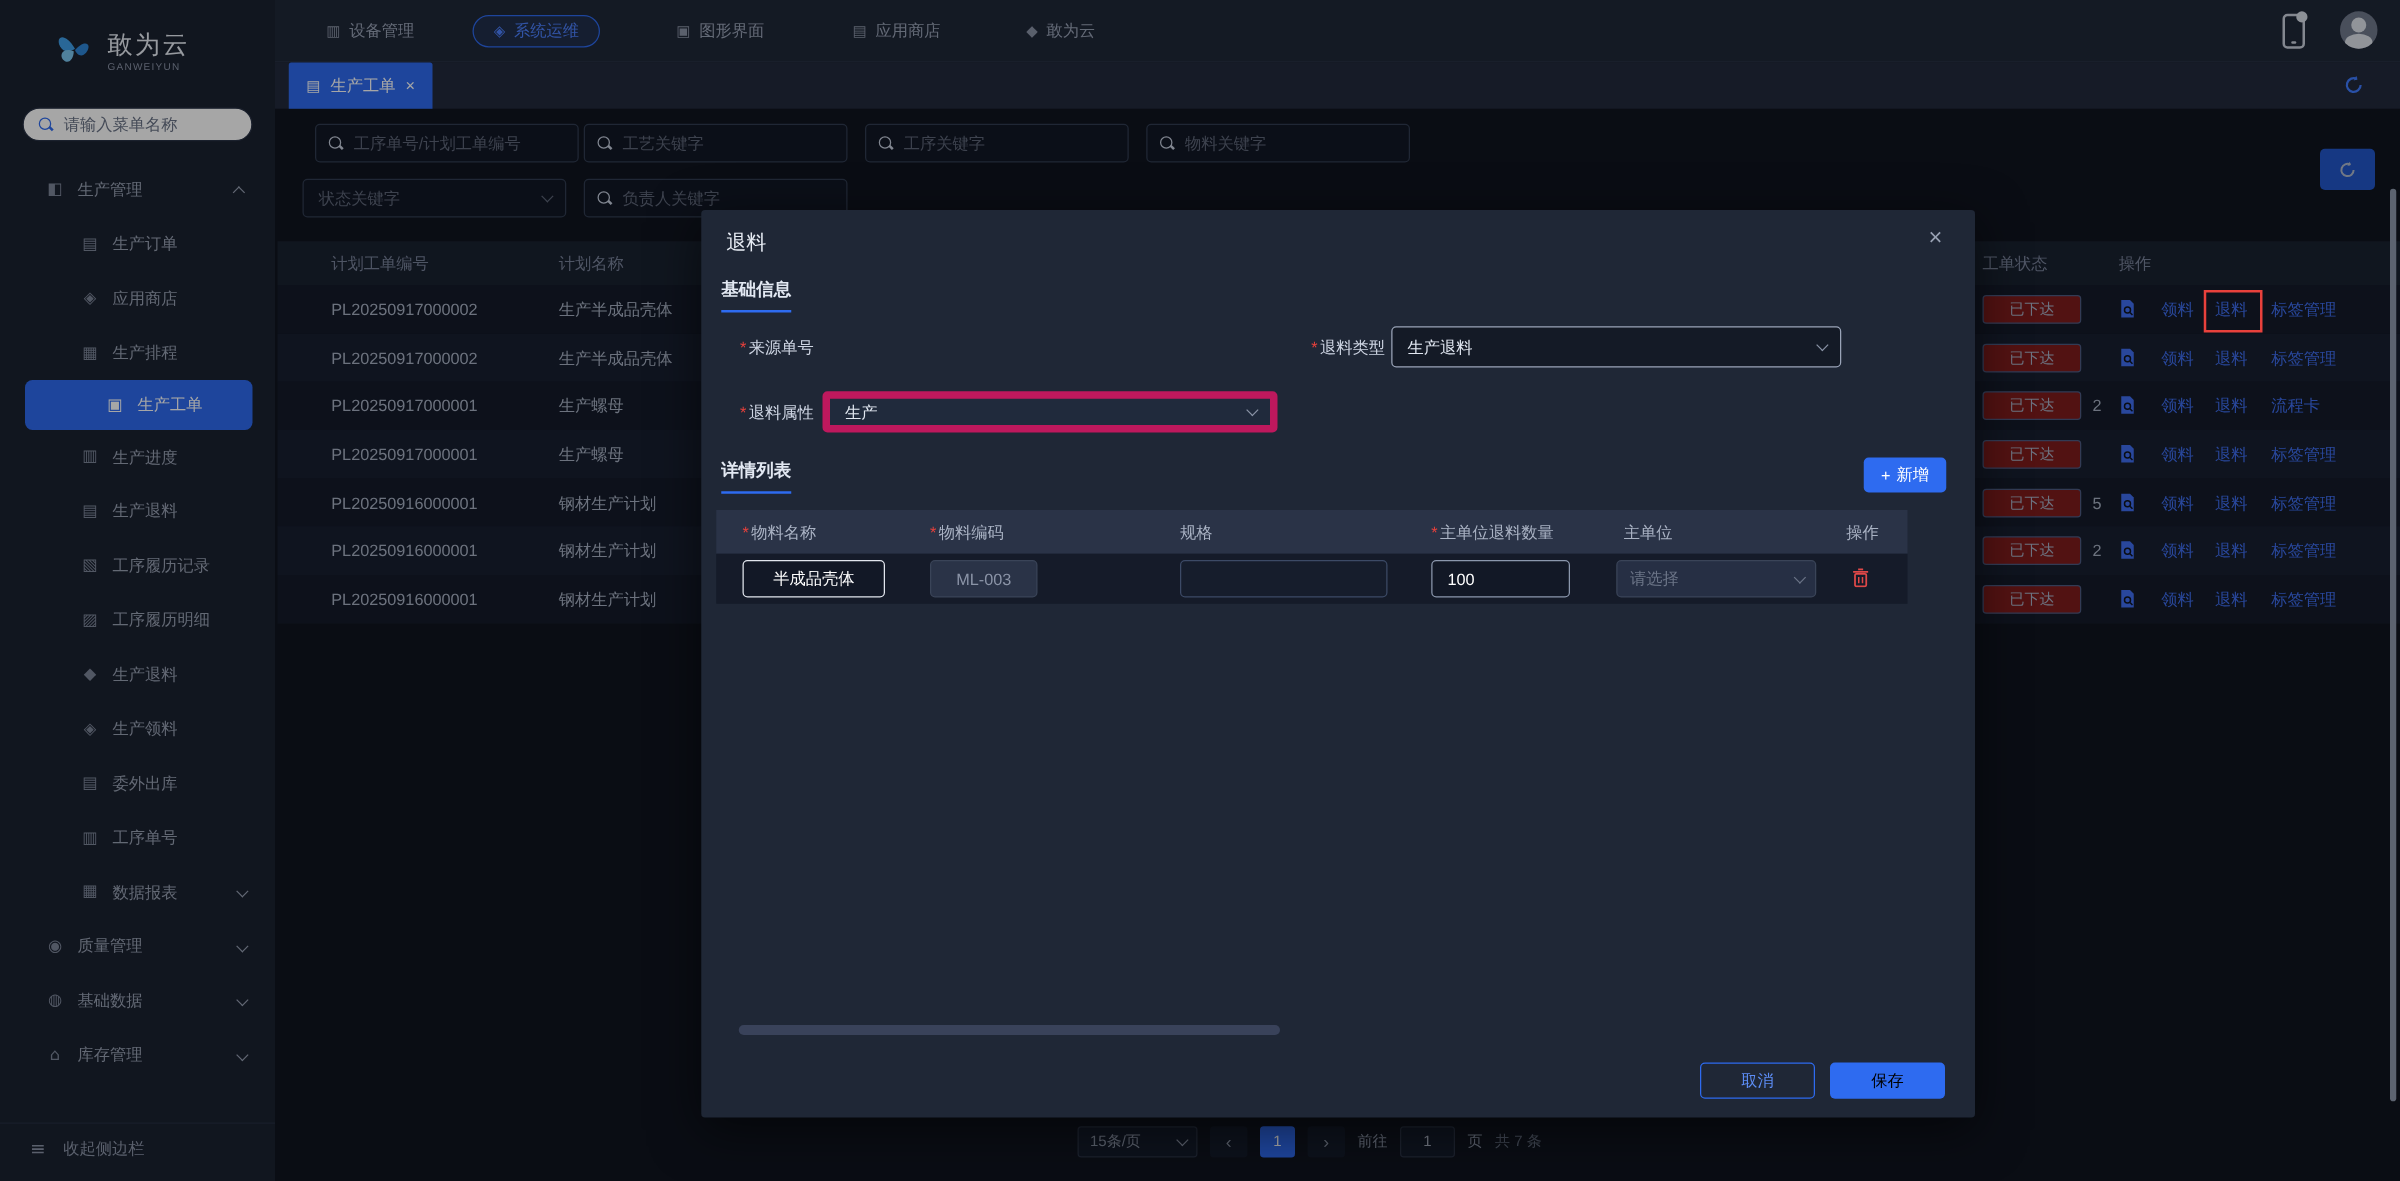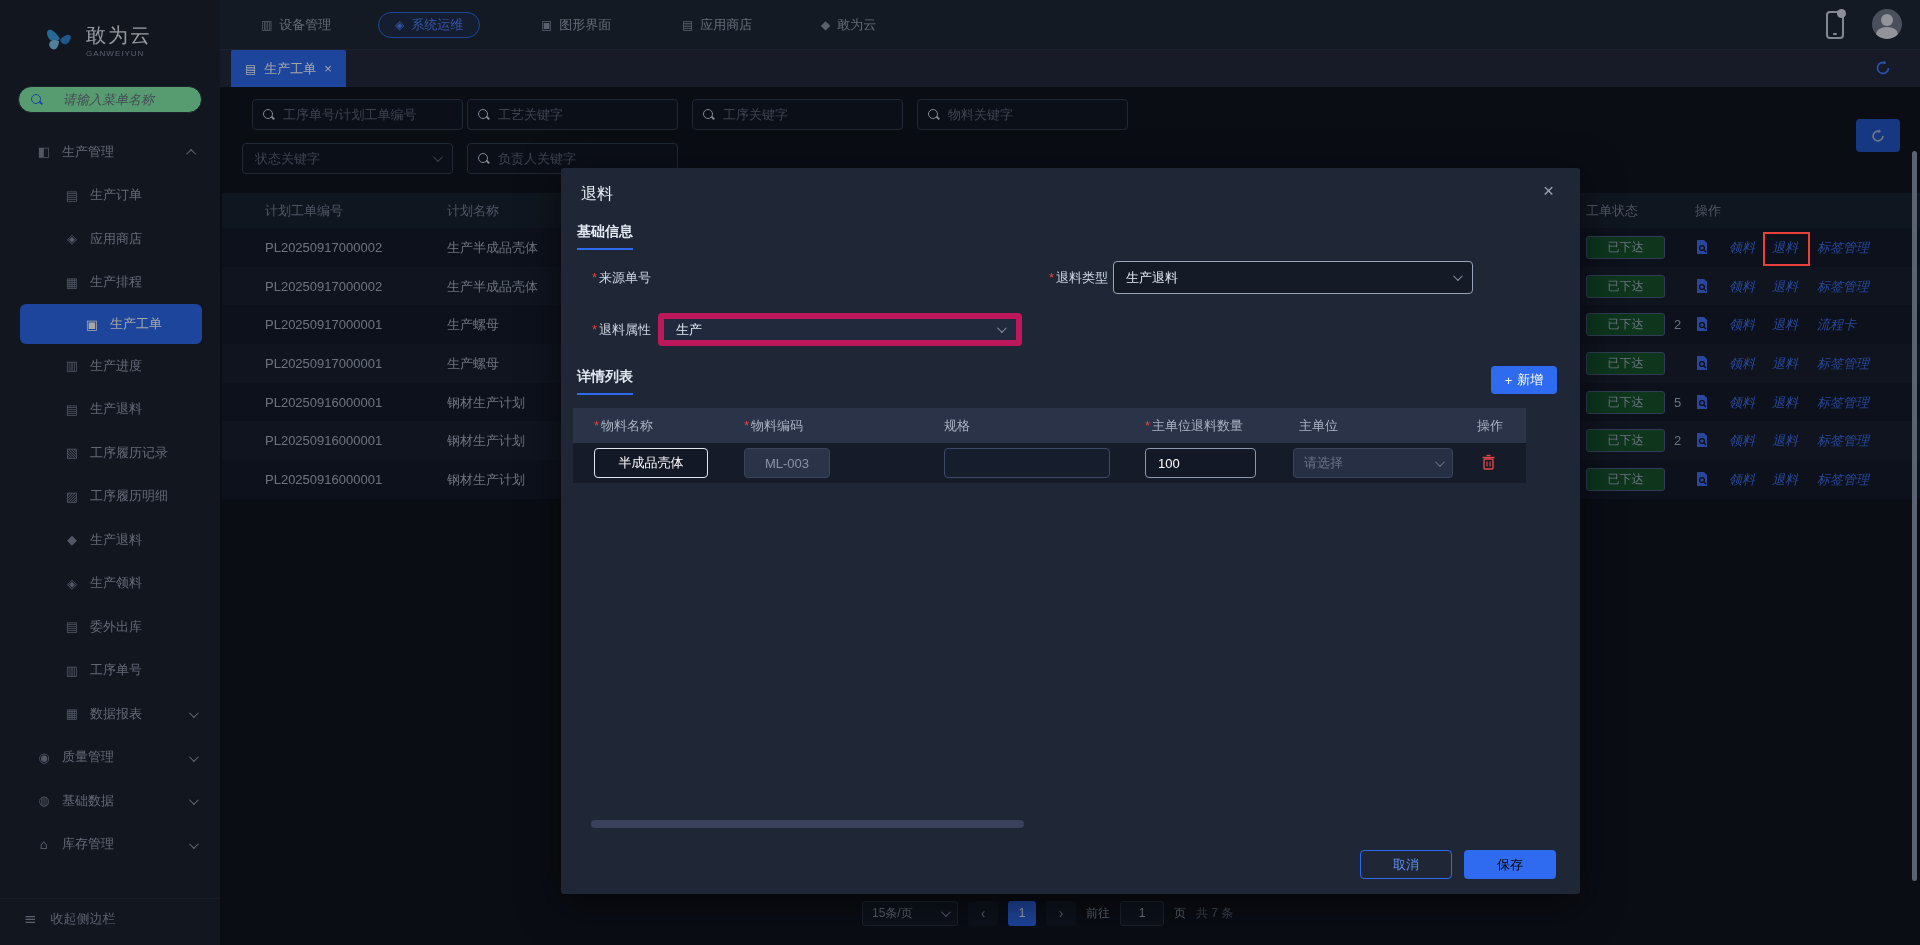--- a/index.html
+++ b/index.html
@@ -4,21 +4,21 @@
 <style>
   * { margin:0; padding:0; box-sizing:border-box; font-family:"Liberation Sans","DejaVu Sans",sans-serif; }
   html,body { width:1920px; height:945px; overflow:hidden; background:#0c1019; }
   body { position:relative; color:#c6cede; font-size:13px; }
 
   
   .sidebar { position:absolute; left:0; top:0; width:220px; height:945px; background:#1b2230; z-index:10; }
   .logo-row { display:flex; align-items:center; gap:10px; padding:22px 0 0 42px; }
   .logo-name { font-size:20px; color:#e8edf5; letter-spacing:2px; }
   .logo-sub { font-size:8px; color:#8b94a7; letter-spacing:1px; }
-  .side-search { position:absolute; left:18px; top:86px; width:184px; height:27px; background:#86efac; border:1px solid #2a3346; border-radius:14px; display:flex; align-items:center; gap:20px; padding:0 12px; color:#6b7487;font-style:italic; }
+  .side-search { position:absolute; left:18px; top:86px; width:184px; height:27px; background:#ffffff; border:1px solid #2a3346; border-radius:14px; display:flex; align-items:center; gap:8px; padding:0 12px; color:#6b7487; }
   .nav { position:absolute; top:130px; left:0; right:0; }
   .nav-item { height:43.5px; display:flex; align-items:center; gap:10px; color:#98a1b3; cursor:pointer; position:relative; }
   .nav-item.group { padding-left:36px; }
   .nav-item.sub { padding-left:64px; }
   .nav-item .glyph { width:16px; text-align:center; color:#7d8699; font-size:13px; }
   .nav-item.active { background:#2e6bf0; color:#fff; margin:0 18px 0 20px; border-radius:6px; height:40px; }
   .nav-item.active .glyph { color:#fff; }
   .nav-item .chev-wrap { position:absolute; right:24px; }
   .side-divider { position:absolute; left:0; right:0; top:898px; border-top:1px solid #262e40; }
   .collapse-row { position:absolute; left:24px; top:910px; display:flex; align-items:center; gap:14px; color:#8b94a7; }
@@ -45,24 +45,24 @@
   .f-input { position:absolute; height:31px; width:211px; background:#121826; border:1px solid #323d52; border-radius:4px; display:flex; align-items:center; gap:8px; padding:0 10px; }
   .f-input input { background:transparent; border:none; outline:none; color:#aeb6c6; width:150px; font-size:13px; }
   .f-input input::placeholder { color:#5e6678; }
   .f-select { position:absolute; height:31px; width:211px; background:#121826; border:1px solid #323d52; border-radius:4px; display:flex; align-items:center; justify-content:space-between; padding:0 12px; color:#5e6678; }
   .query-btn { position:absolute; left:1636px; top:32px; width:44px; height:33px; background:#2257c9; border-radius:4px; display:flex; align-items:center; justify-content:center; cursor:pointer; }
 
   .g-header { position:absolute; left:2px; top:106px; width:1698px; height:35px; background:#1a2231; color:#79839a; }
   .g-row { position:absolute; left:2px; width:1698px; height:39px; color:#a7b0c2; }
   .g-row.odd { background:#141b2a; } .g-row.even { background:#171f30; }
   .cell { position:absolute; top:0; height:100%; display:flex; align-items:center; }
-  .badge { position:absolute; left:1364px; top:8px; width:79px; height:23px; border:1px solid #4d5b82; background:#14532d; border-radius:3px; color:#a7b1c6; font-size:12px; display:flex; align-items:center; justify-content:center; }
+  .badge { position:absolute; left:1364px; top:8px; width:79px; height:23px; border:1px solid #4d5b82; background:#7f1d1d; border-radius:3px; color:#a7b1c6; font-size:12px; display:flex; align-items:center; justify-content:center; }
   .qty-cut { position:absolute; left:1452px; top:0; height:100%; width:14px; overflow:hidden; display:flex; align-items:center; color:#a7b0c2; }
   .op-ic { position:absolute; left:1472px; top:11px; cursor:pointer; }
-  .lnk { position:absolute; top:0; height:100%; display:flex; align-items:center; color:#3f6ef0; cursor:pointer;font-style:italic; }
+  .lnk { position:absolute; top:0; height:100%; display:flex; align-items:center; color:#3f6ef0; cursor:pointer; }
   .vscroll { position:absolute; left:1692px; top:64px; width:5px; height:730px; background:#8e99ad; border-radius:3px; }
 
   
   .pager { position:absolute; left:642px; top:813px; height:26px; display:flex; align-items:center; gap:10px; color:#8b94a7; font-size:12px; }
   .pg-size { width:96px; height:25px; background:#151c2b; border:1px solid #2b3446; border-radius:3px; display:flex; align-items:center; justify-content:space-between; padding:0 9px; cursor:pointer; }
   .pg-btn { width:30px; height:25px; background:#151c2b; border-radius:3px; display:flex; align-items:center; justify-content:center; cursor:pointer; font-size:14px; }
   .pg-cur { width:28px; height:25px; background:#2e6bf0; color:#fff; border-radius:3px; display:flex; align-items:center; justify-content:center; cursor:pointer; }
   .pg-input { width:44px; height:25px; background:#151c2b; border:1px solid #2b3446; border-radius:3px; display:flex; align-items:center; justify-content:center; color:#aeb6c6; }
   .pg-total { color:#626b7d; }
 

